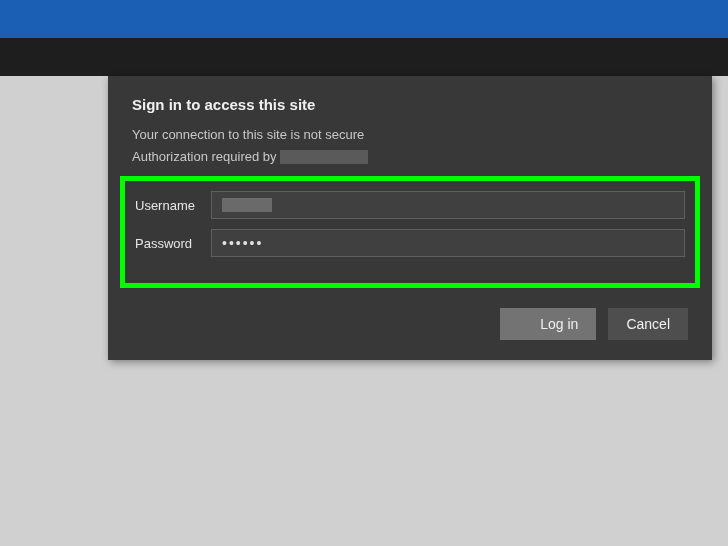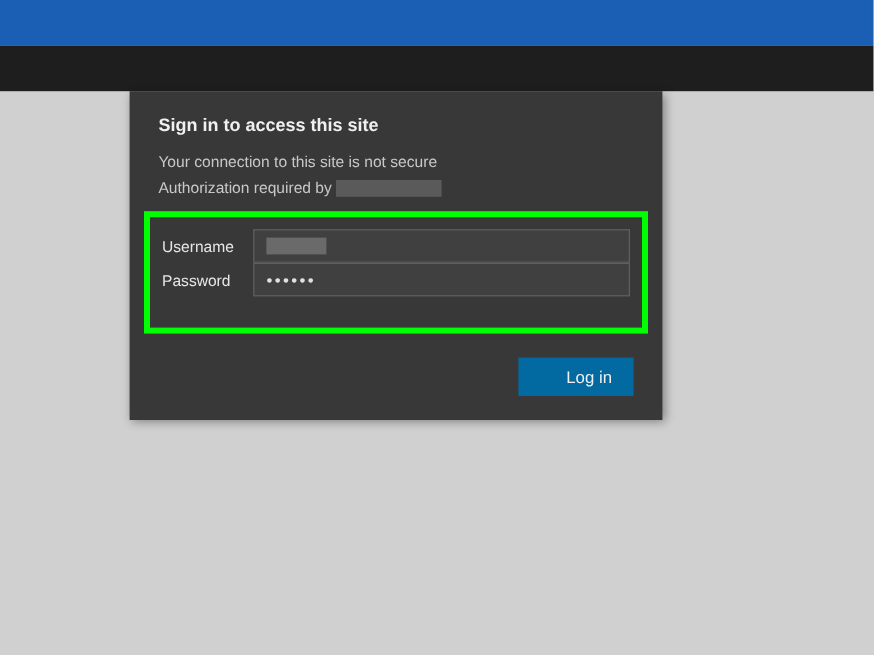--- a/index.html
+++ b/index.html
@@ -18,21 +18,21 @@
     }
     .header-dark {
       width: 100%;
       height: 38px;
       background: #1e1e1e;
     }
     .dialog {
       position: absolute;
       top: 76px;
       left: 108px;
-      width: 444px;
+      width: 604px;
       background: #383838;
       box-shadow: 2px 2px 8px rgba(0,0,0,0.4);
       padding: 20px 24px 20px 24px;
     }
     .dialog-title {
       color: #f0f0f0;
       font-size: 15px;
       font-weight: bold;
       margin-bottom: 12px;
     }
@@ -52,20 +52,21 @@
     .highlight-box {
       border: 5px solid #00ff00;
       margin-left: -12px;
       margin-right: -12px;
       margin-top: 10px;
       padding: 10px 10px 12px 10px;
     }
     .field-row {
       display: flex;
       align-items: center;
+      margin-bottom: 10px;
     }
     .field-row:last-child { margin-bottom: 14px; }
     .field-label {
       width: 76px;
       color: #e6e6e6;
       font-size: 13px;
     }
     .field-input {
       flex: 1;
       height: 28px;
@@ -97,21 +98,21 @@
       margin-top: 20px;
     }
     .btn {
       height: 32px;
       padding: 0 18px;
       border: none;
       font-size: 14px;
       cursor: pointer;
       color: #f0f0f0;
     }
-    .btn-primary { background: #0369a1; padding-left: 40px; }
+    .btn-primary { background: #737373; padding-left: 40px; }
     .btn-secondary { background: #4e4e4e; }
   </style>
 </head>
 <body>
 
 <div class="header-blue"></div>
 <div class="header-dark"></div>
 
 <div class="dialog">
   <div class="dialog-title">Sign in to access this site</div>
@@ -129,14 +130,15 @@
       </div>
     </div>
     <div class="field-row">
       <div class="field-label">Password</div>
       <input type="text" class="field-input" readonly="" value="••••••" style="">
     </div>
   </div>
 
   <div class="button-row">
     <button class="btn btn-primary">Log in</button>
+    <button class="btn btn-secondary">Cancel</button>
   </div>
 </div>
 
 </body></html>

